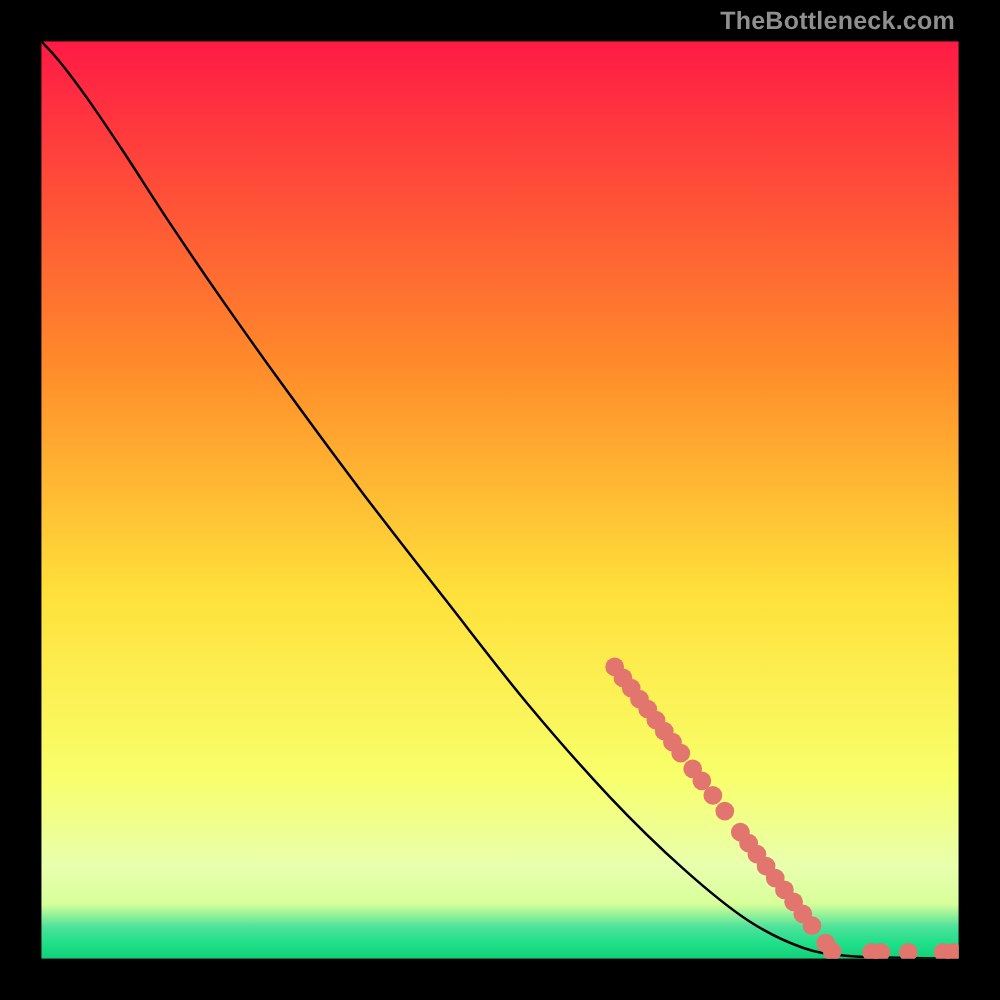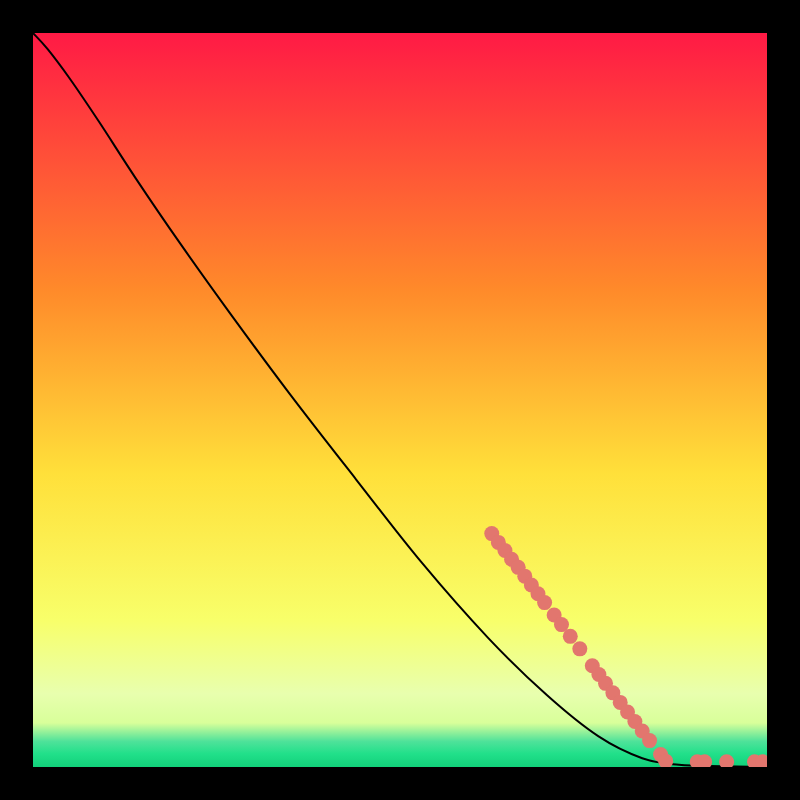--- a/index.html
+++ b/index.html
@@ -58,14 +58,15 @@
         <circle cx="627.5699999999999" cy="721.522" r="7.5" fill="#e2766e" stroke="#c95f58" stroke-width="0"></circle>
         <circle cx="632.708" cy="728.128" r="7.5" fill="#e2766e" stroke="#c95f58" stroke-width="0"></circle>
         <circle cx="664.27" cy="728.862" r="7.5" fill="#e2766e" stroke="#c95f58" stroke-width="0"></circle>
         <circle cx="671.61" cy="728.862" r="7.5" fill="#e2766e" stroke="#c95f58" stroke-width="0"></circle>
         <circle cx="693.63" cy="728.862" r="7.5" fill="#e2766e" stroke="#c95f58" stroke-width="0"></circle>
         <circle cx="721.5219999999999" cy="728.862" r="7.5" fill="#e2766e" stroke="#c95f58" stroke-width="0"></circle>
         <circle cx="729.5960000000001" cy="728.862" r="7.5" fill="#e2766e" stroke="#c95f58" stroke-width="0"></circle>
       </svg>
 </div>
 
+<div class="attribution">TheBottleneck.com</div>
 
 </div>
 
 </body></html>

